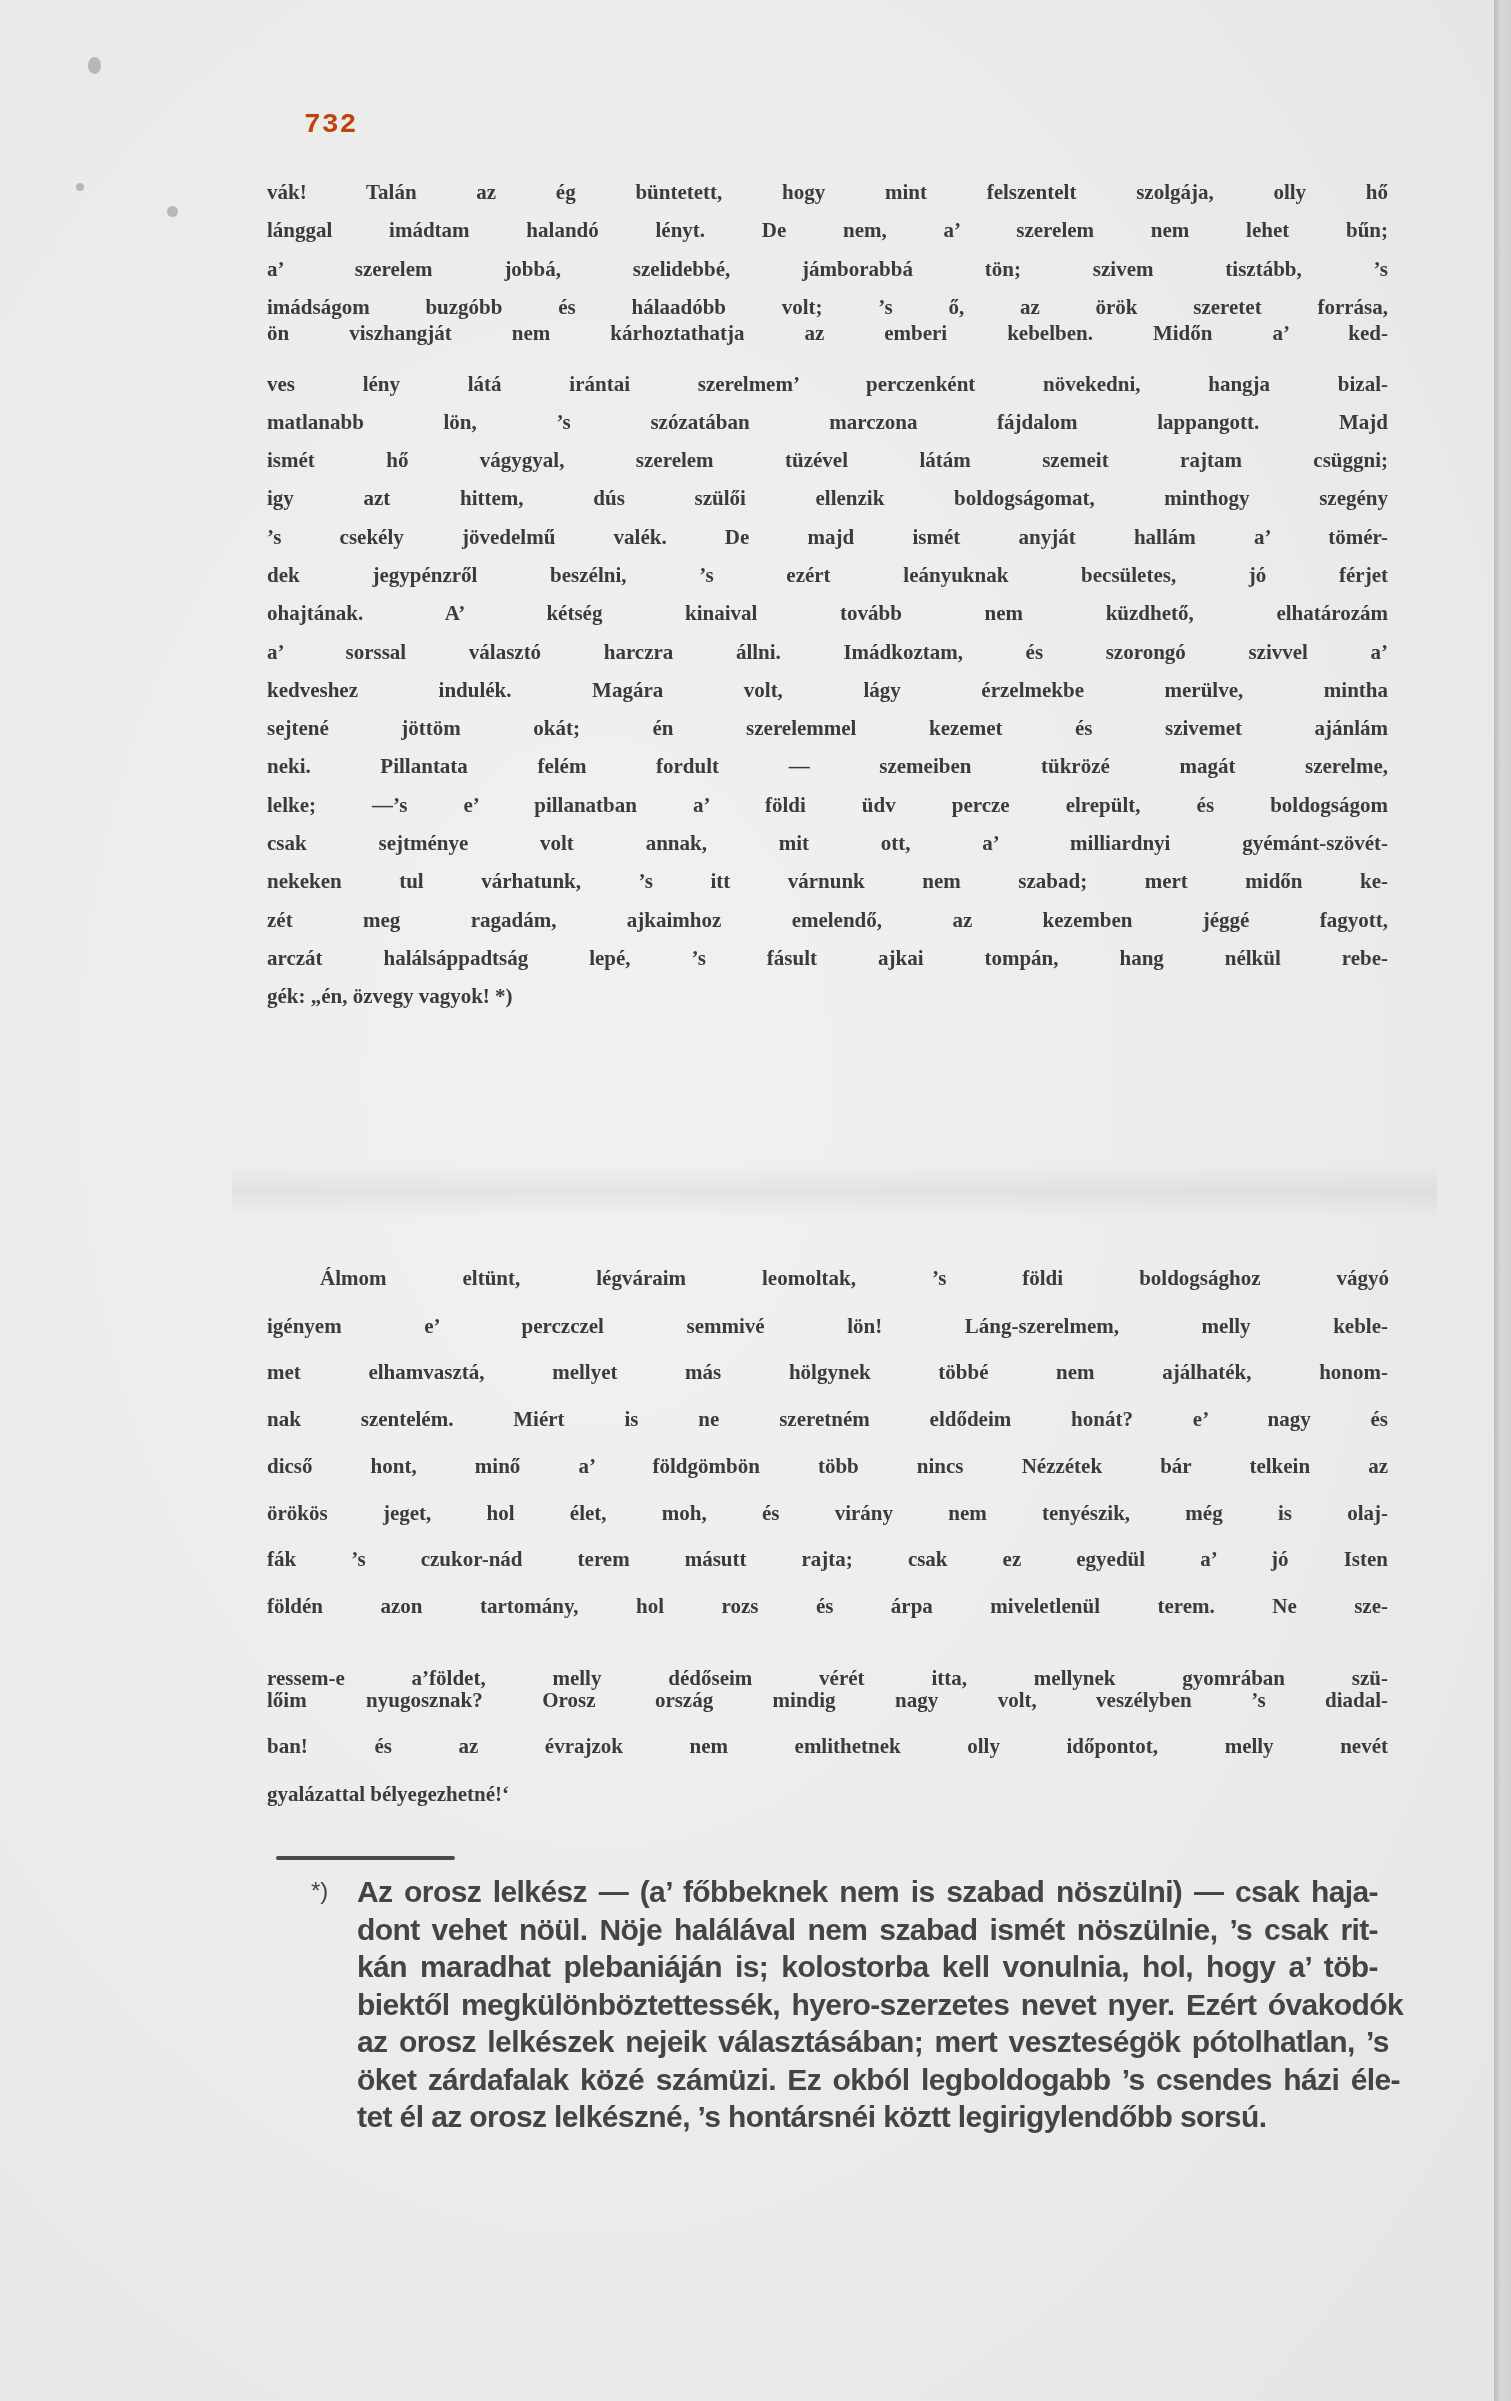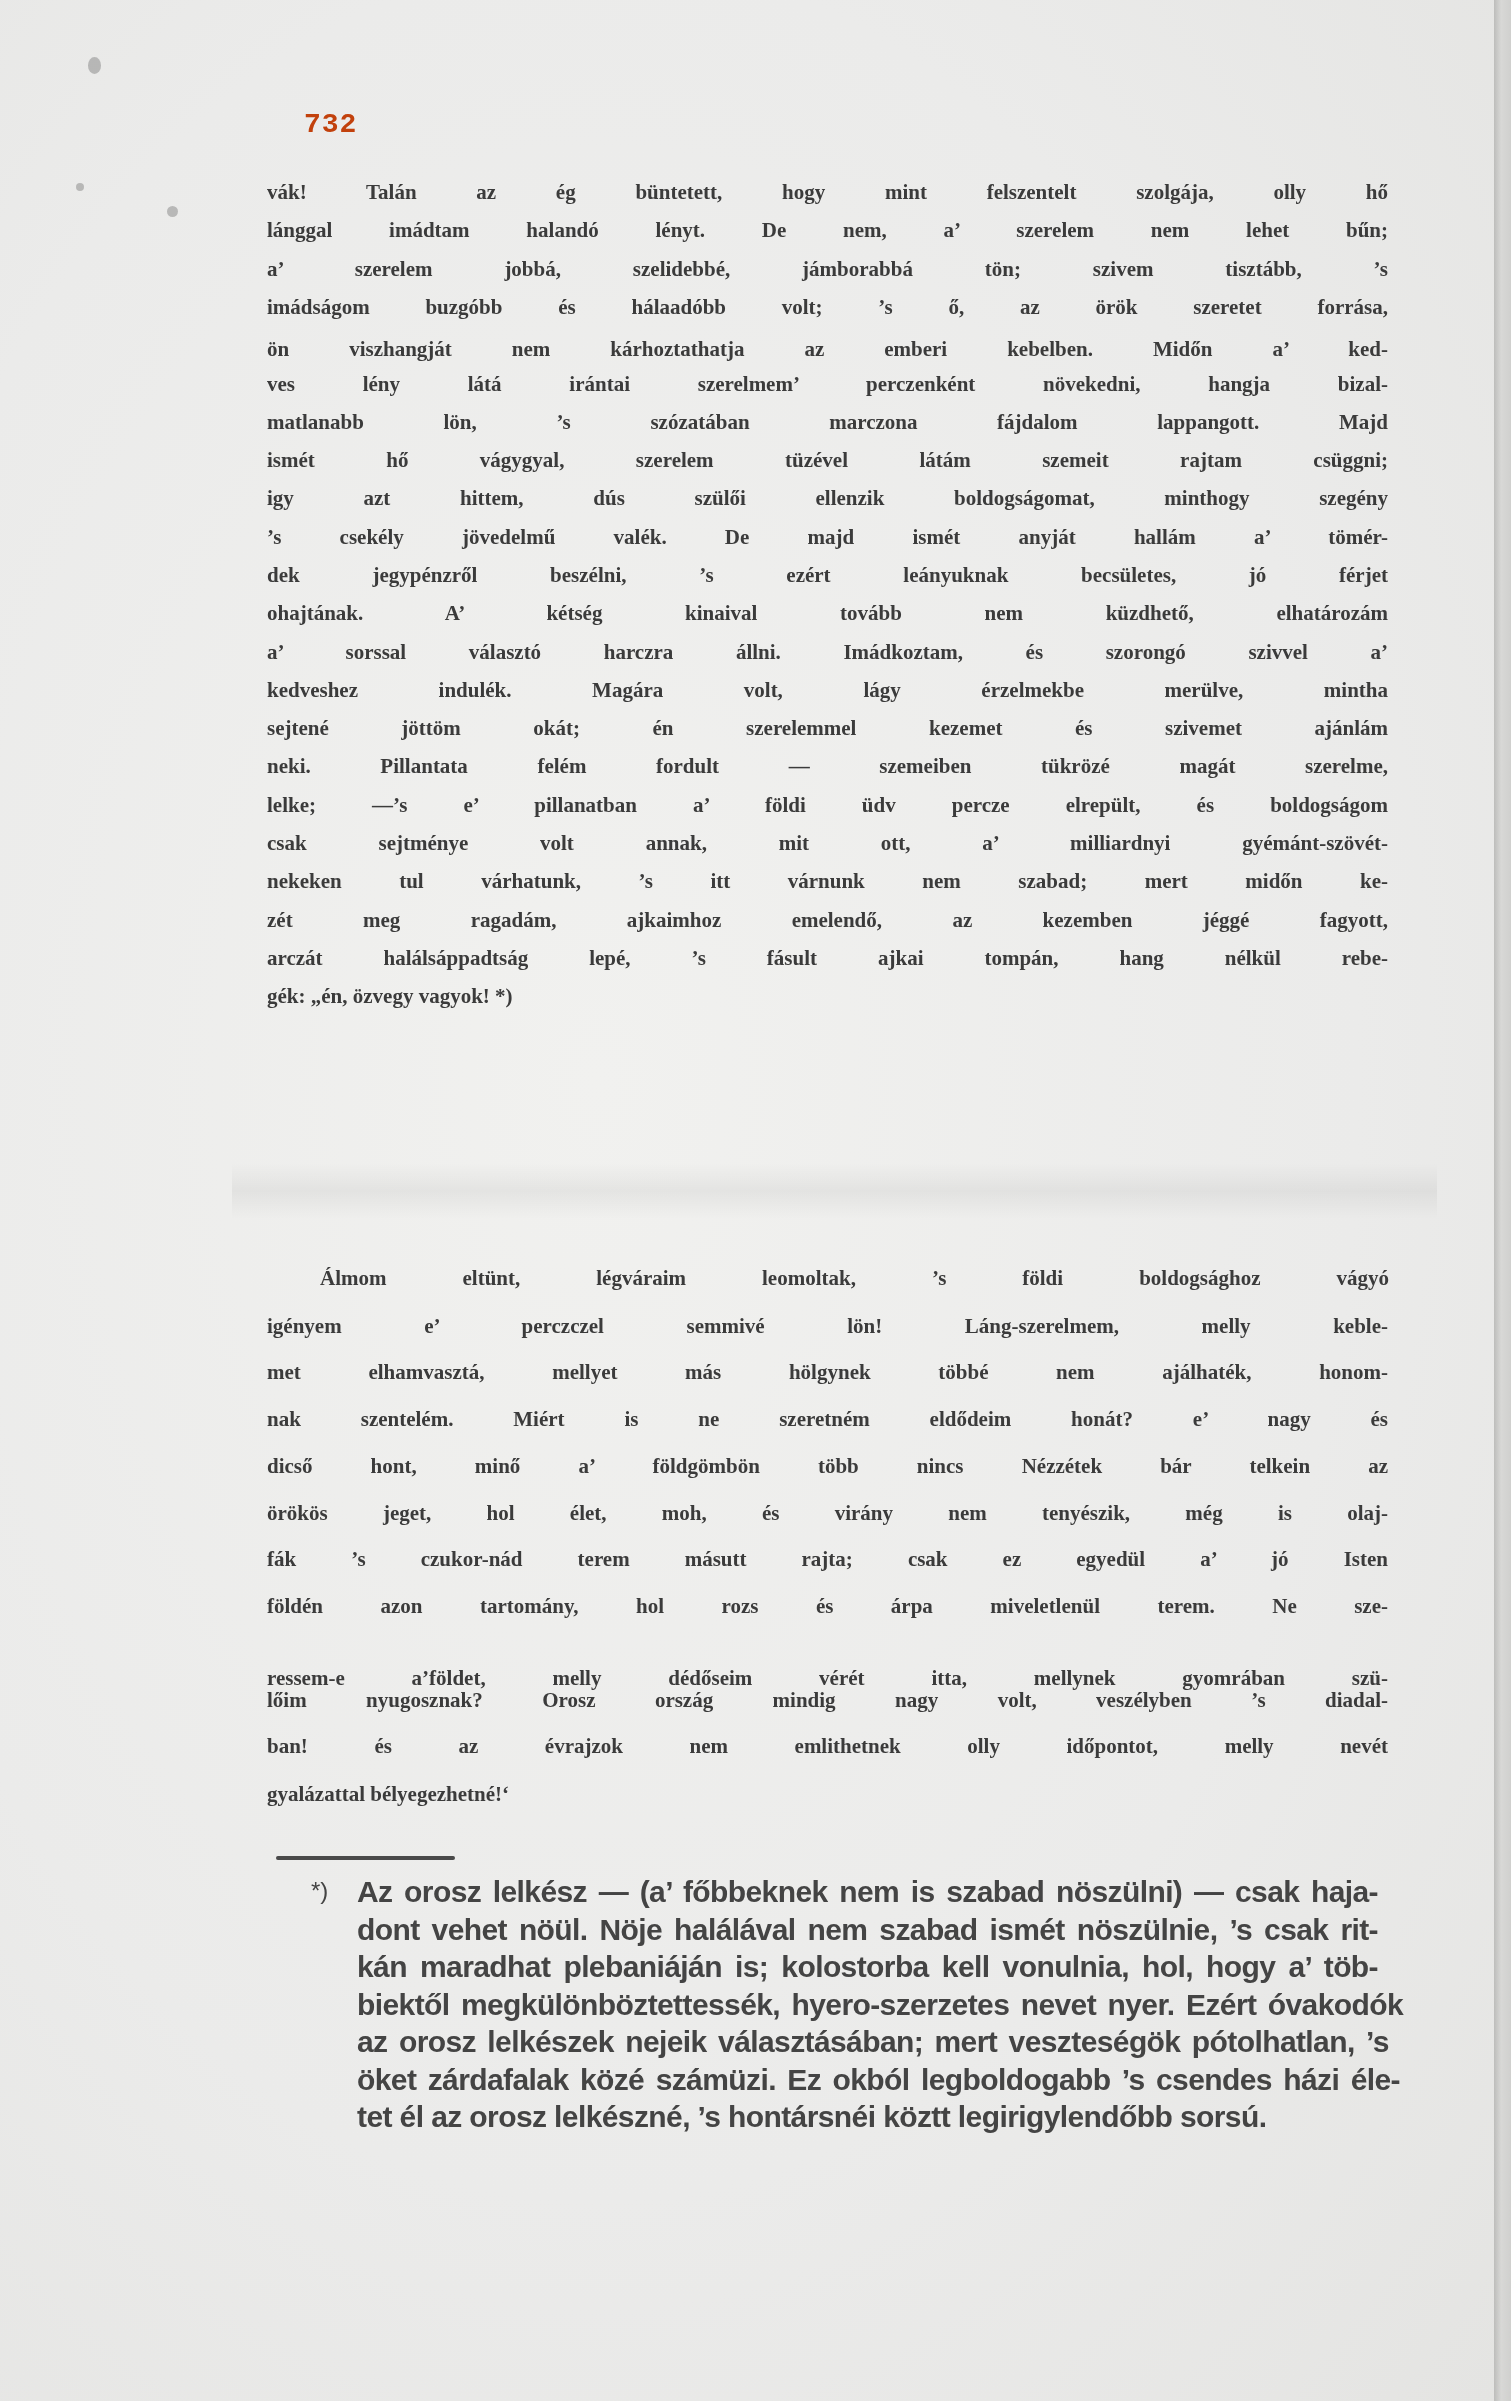--- a/index.html
+++ b/index.html
@@ -60,21 +60,21 @@
 <div class="spot" style="left:167px;top:206px;width:11px;height:11px;"></div>
 <div class="spot" style="left:76px;top:183px;width:8.3px;height:8.3px;"></div>
 
 <div class="pagenum">732</div>
 
 <div id="body-text">
     <div class="line" style="top: 176px; word-spacing: 3.7px;">vák! Talán az ég büntetett, hogy mint felszentelt szolgája, olly hő</div>
     <div class="line" style="top: 214px; word-spacing: 3.7px;">lánggal imádtam halandó lényt. De nem, a’ szerelem nem lehet bűn;</div>
     <div class="line" style="top: 253px; word-spacing: 3.7px;">a’ szerelem jobbá, szelidebbé, jámborabbá tön; szivem tisztább, ’s</div>
     <div class="line" style="top: 291px; word-spacing: 3.7px;">imádságom buzgóbb és hálaadóbb volt; ’s ő, az örök szeretet forrása,</div>
-    <div class="line" style="top: 333px; word-spacing: 3.7px;">ön viszhangját nem kárhoztathatja az emberi kebelben. Midőn a’ ked-</div>
+    <div class="line" style="top: 317px; word-spacing: 3.7px;">ön viszhangját nem kárhoztathatja az emberi kebelben. Midőn a’ ked-</div>
     <div class="line" style="top: 368px; word-spacing: 3.7px;">ves lény látá irántai szerelmem’ perczenként növekedni, hangja bizal-</div>
     <div class="line" style="top: 406px; word-spacing: 3.7px; font-family: Liberation Serif, serif;">matlanabb lön, ’s szózatában marczona fájdalom lappangott. Majd</div>
     <div class="line" style="top: 444px; word-spacing: 3.7px;">ismét hő vágygyal, szerelem tüzével látám szemeit rajtam csüggni;</div>
     <div class="line" style="top: 482px; word-spacing: 3.7px;">igy azt hittem, dús szülői ellenzik boldogságomat, minthogy szegény</div>
     <div class="line" style="top: 521px; word-spacing: 3.7px;">’s csekély jövedelmű valék. De majd ismét anyját hallám a’ tömér-</div>
     <div class="line" style="top: 559px; word-spacing: 3.7px;">dek jegypénzről beszélni, ’s ezért leányuknak becsületes, jó férjet</div>
     <div class="line" style="top: 597px; word-spacing: 3.7px;">ohajtának. A’ kétség kinaival tovább nem küzdhető, elhatározám</div>
     <div class="line" style="top: 636px; word-spacing: 3.7px;">a’ sorssal választó harczra állni. Imádkoztam, és szorongó szivvel a’</div>
     <div class="line" style="top: 674px; word-spacing: 3.7px;">kedveshez indulék. Magára volt, lágy érzelmekbe merülve, mintha</div>
     <div class="line" style="top: 712px; word-spacing: 3.7px;">sejtené jöttöm okát; én szerelemmel kezemet és szivemet ajánlám</div>

